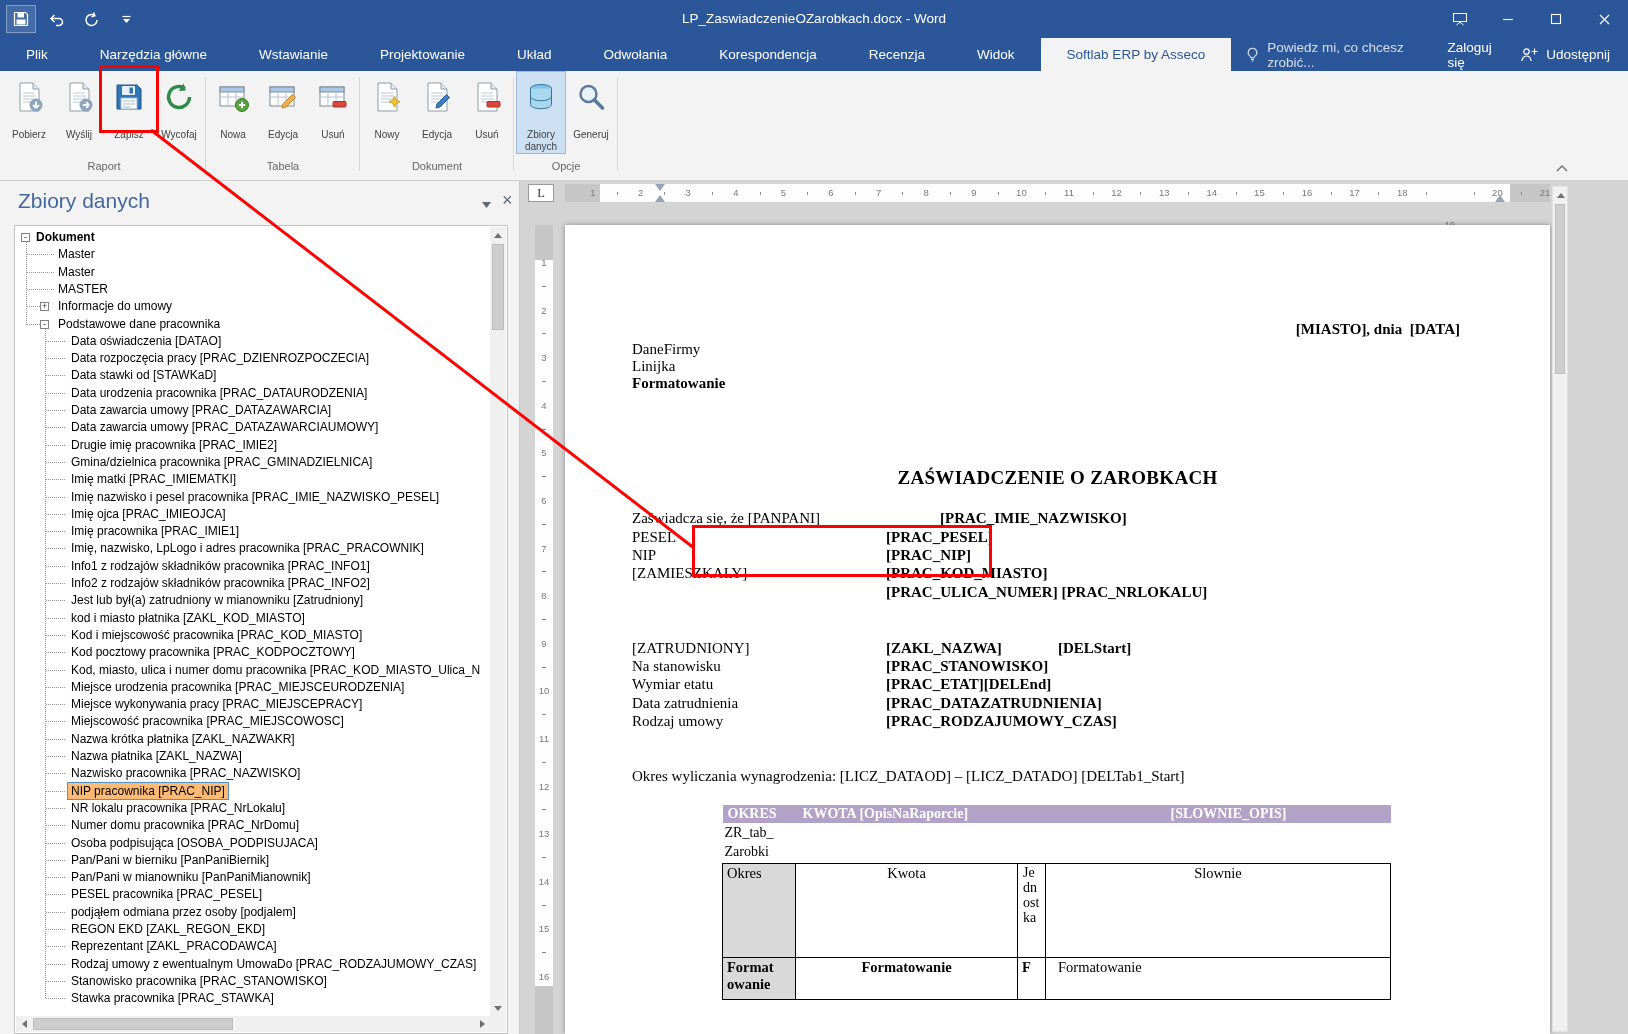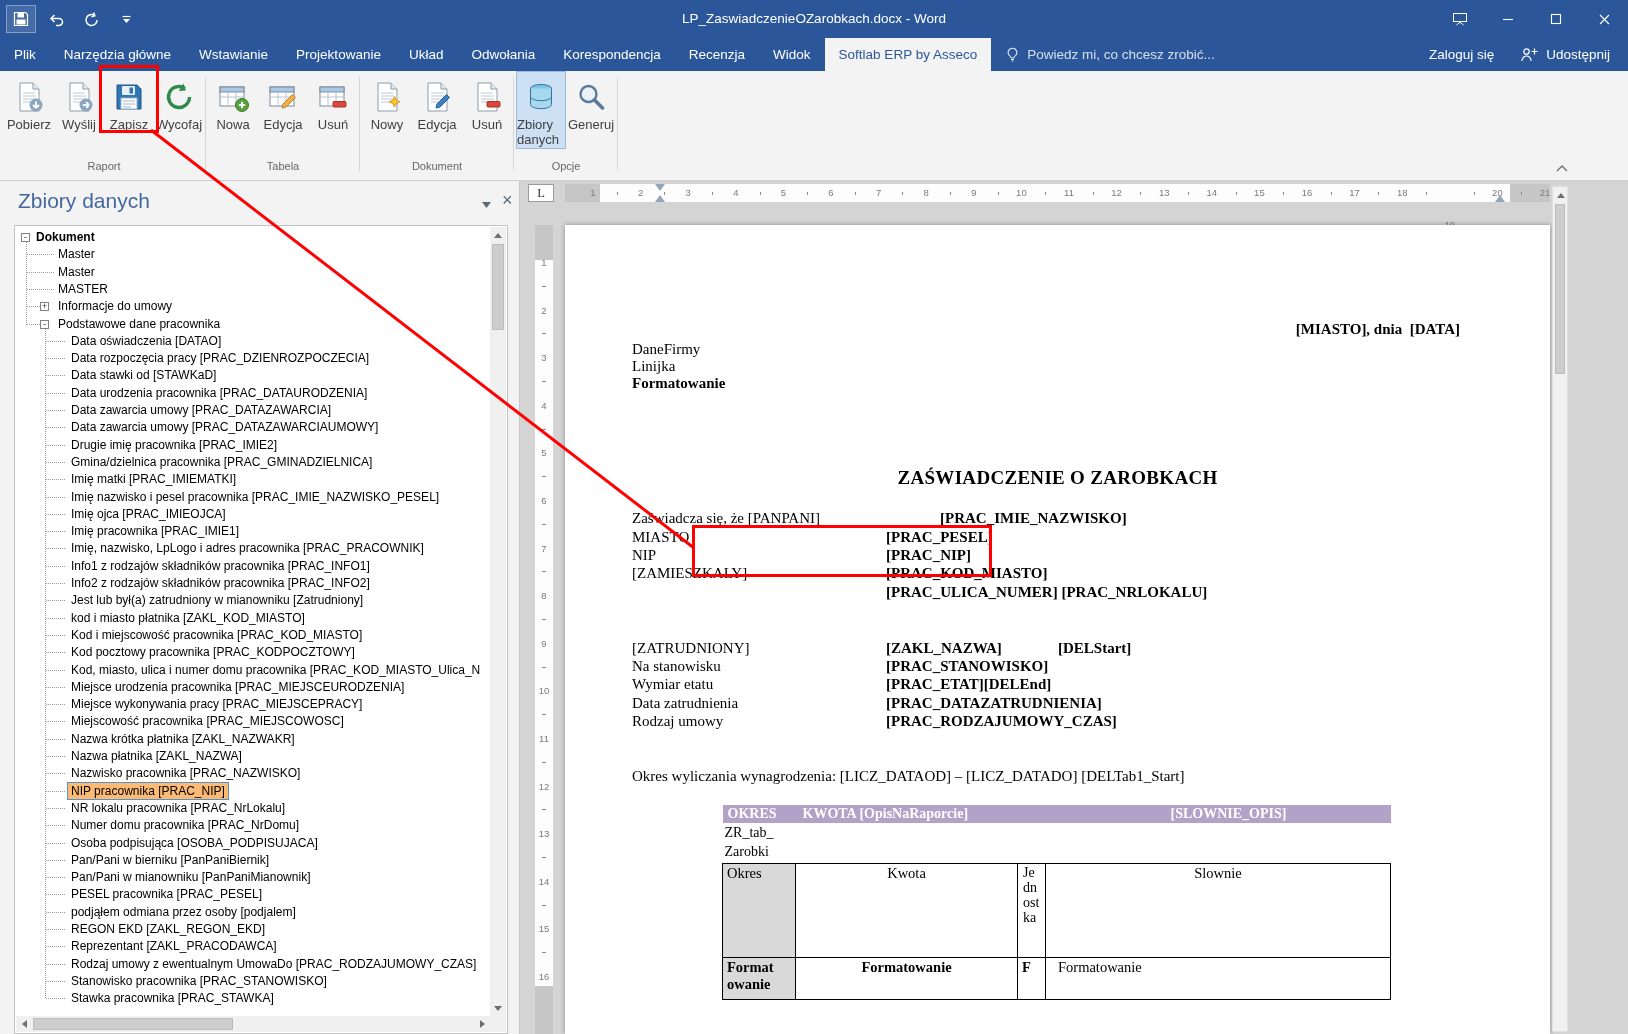--- a/index.html
+++ b/index.html
@@ -11,36 +11,36 @@
   .qat{position:absolute;left:6px;top:0;height:38px;display:flex;align-items:center;gap:5px}
   .qbtn{width:30px;height:28px;display:flex;align-items:center;justify-content:center}
   .qbtn.qsave{background:rgba(255,255,255,.12);border:1px solid rgba(255,255,255,.35)}
   .title-text{position:absolute;left:50%;top:0;transform:translateX(-50%);line-height:38px;font-size:13.5px;white-space:nowrap}
   .win-controls{position:absolute;right:0;top:0;height:38px;display:flex}
   .win-btn{width:48px;height:38px;display:flex;align-items:center;justify-content:center}
 
   
   .tabrow{position:absolute;left:0;top:38px;width:100%;height:33px;background:#2b579a;display:flex;color:#fff;font-size:13.5px}
   .tabs{display:flex}
-  .tab{line-height:33px;padding:0 14px;white-space:nowrap}
+  .tab{line-height:33px;padding:0 26px;white-space:nowrap}
   .tab.active{background:#f3f3f3;color:#2b579a}
   .tellme{display:flex;align-items:center;gap:7px;padding:0 14px;color:rgba(255,255,255,.8)}
   .tabrow-right{margin-left:auto;display:flex;align-items:center;gap:26px;padding-right:18px}
   .share{display:flex;align-items:center;gap:7px}
 
   
   .ribbon{position:absolute;left:0;top:71px;width:100%;height:110px;background:#f3f3f3;border-bottom:1px solid #cfcfcf}
   .ribbon-inner{display:flex;height:100%;padding-left:2px}
   .rgroup{position:relative;padding:0 2px}
   .rgroup::after{content:"";position:absolute;right:0;top:6px;bottom:9px;width:1px;background:#d6d6d6}
   .rgroup-buttons{display:flex;align-items:flex-start}
   .rbtn{width:50px;min-height:78px;padding-top:9px;display:flex;flex-direction:column;align-items:center;border:1px solid transparent}
   .rbtn .icon32{width:32px;height:32px}
   .icon32 svg{width:32px;height:32px;display:block}
-  .rbtn-label{margin-top:4px;font-size:13px;color:#3f3f3f;line-height:1.18;max-width:48px}
+  .rbtn-label{margin-top:16px;font-size:10px;color:#3f3f3f;text-align:center;line-height:1.18;max-width:48px}
   .rbtn.pressed{background:#cde0f3;border-color:#9bbcd8}
   .rgroup-label{position:absolute;left:0;right:0;bottom:8px;text-align:center;font-size:11px;color:#666}
   .ribbon-collapse{position:absolute;right:57px;bottom:5px;width:18px;height:14px;display:flex;align-items:center;justify-content:center}
 
   
   .pane{position:absolute;left:0;top:181px;width:520px;height:853px;background:#f3f3f3;border-right:1px solid #c9c9c9}
   .pane-title{position:absolute;left:18px;top:8px;font-size:21px;color:#44689e}
   .pane-dd{position:absolute;left:482px;top:21px}
   .pane-close{position:absolute;left:502px;top:10px;font-size:18px;color:#5f6a75;line-height:1}
   .tree{position:absolute;left:14px;top:44px;width:494px;bottom:0;background:#fff;border:1px solid #c3c3c3}
@@ -742,21 +742,21 @@
             <div>Format</div>
             <div>owanie</div>
           </td>
           <td class="right bold">Formatowanie</td>
           <td class="bold">F</td>
           <td class="fmt4">Formatowanie</td>
         </tr>
       </tbody>
         </table>
     <div class="docline" style="top: 303px;">
-          <span class="dl-label">MIASTO</span>
+          <span class="dl-label">PESEL</span>
           <span class="dl-value">[PRAC_PESEL]</span>
         </div>
         <div class="docline" style="top: 321.2px;">
           <span class="dl-label">NIP</span>
           <span class="dl-value">[PRAC_NIP]</span>
         </div>
         <div class="docline" style="top: 339.4px;">
           <span class="dl-label">[ZAMIESZKALY]</span>
           <span class="dl-value">[PRAC_KOD_MIASTO]</span>
         </div>

